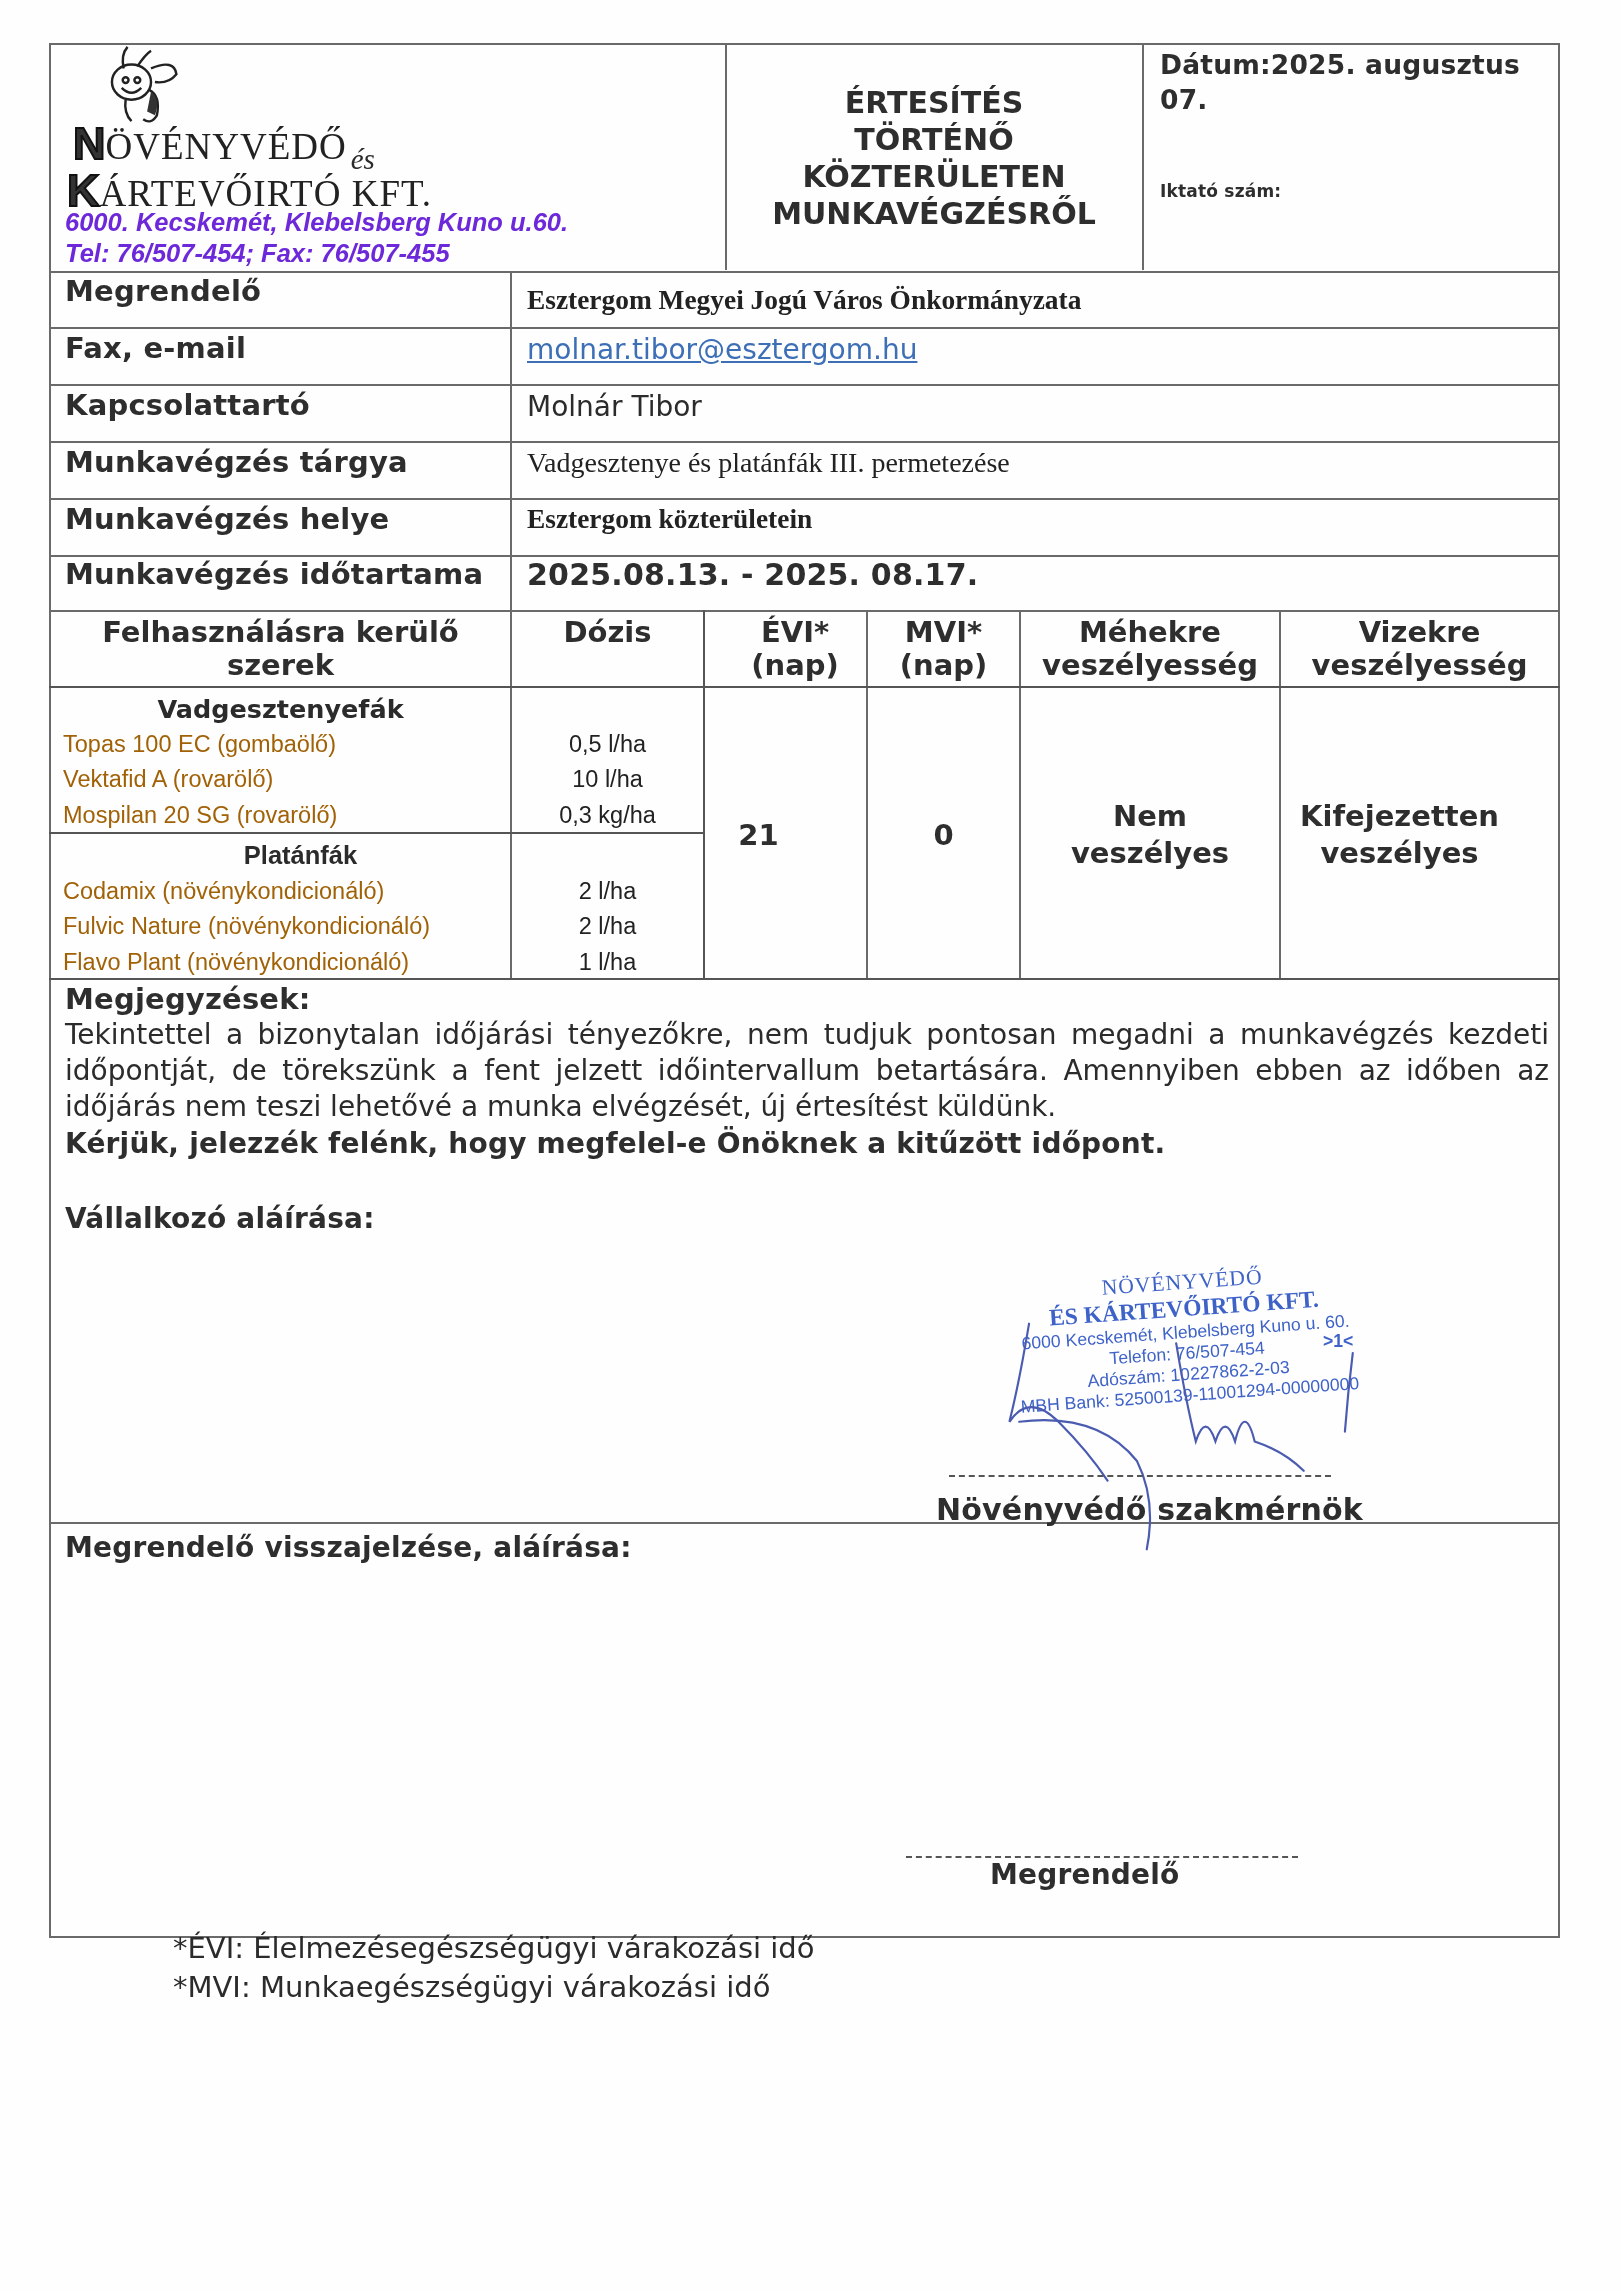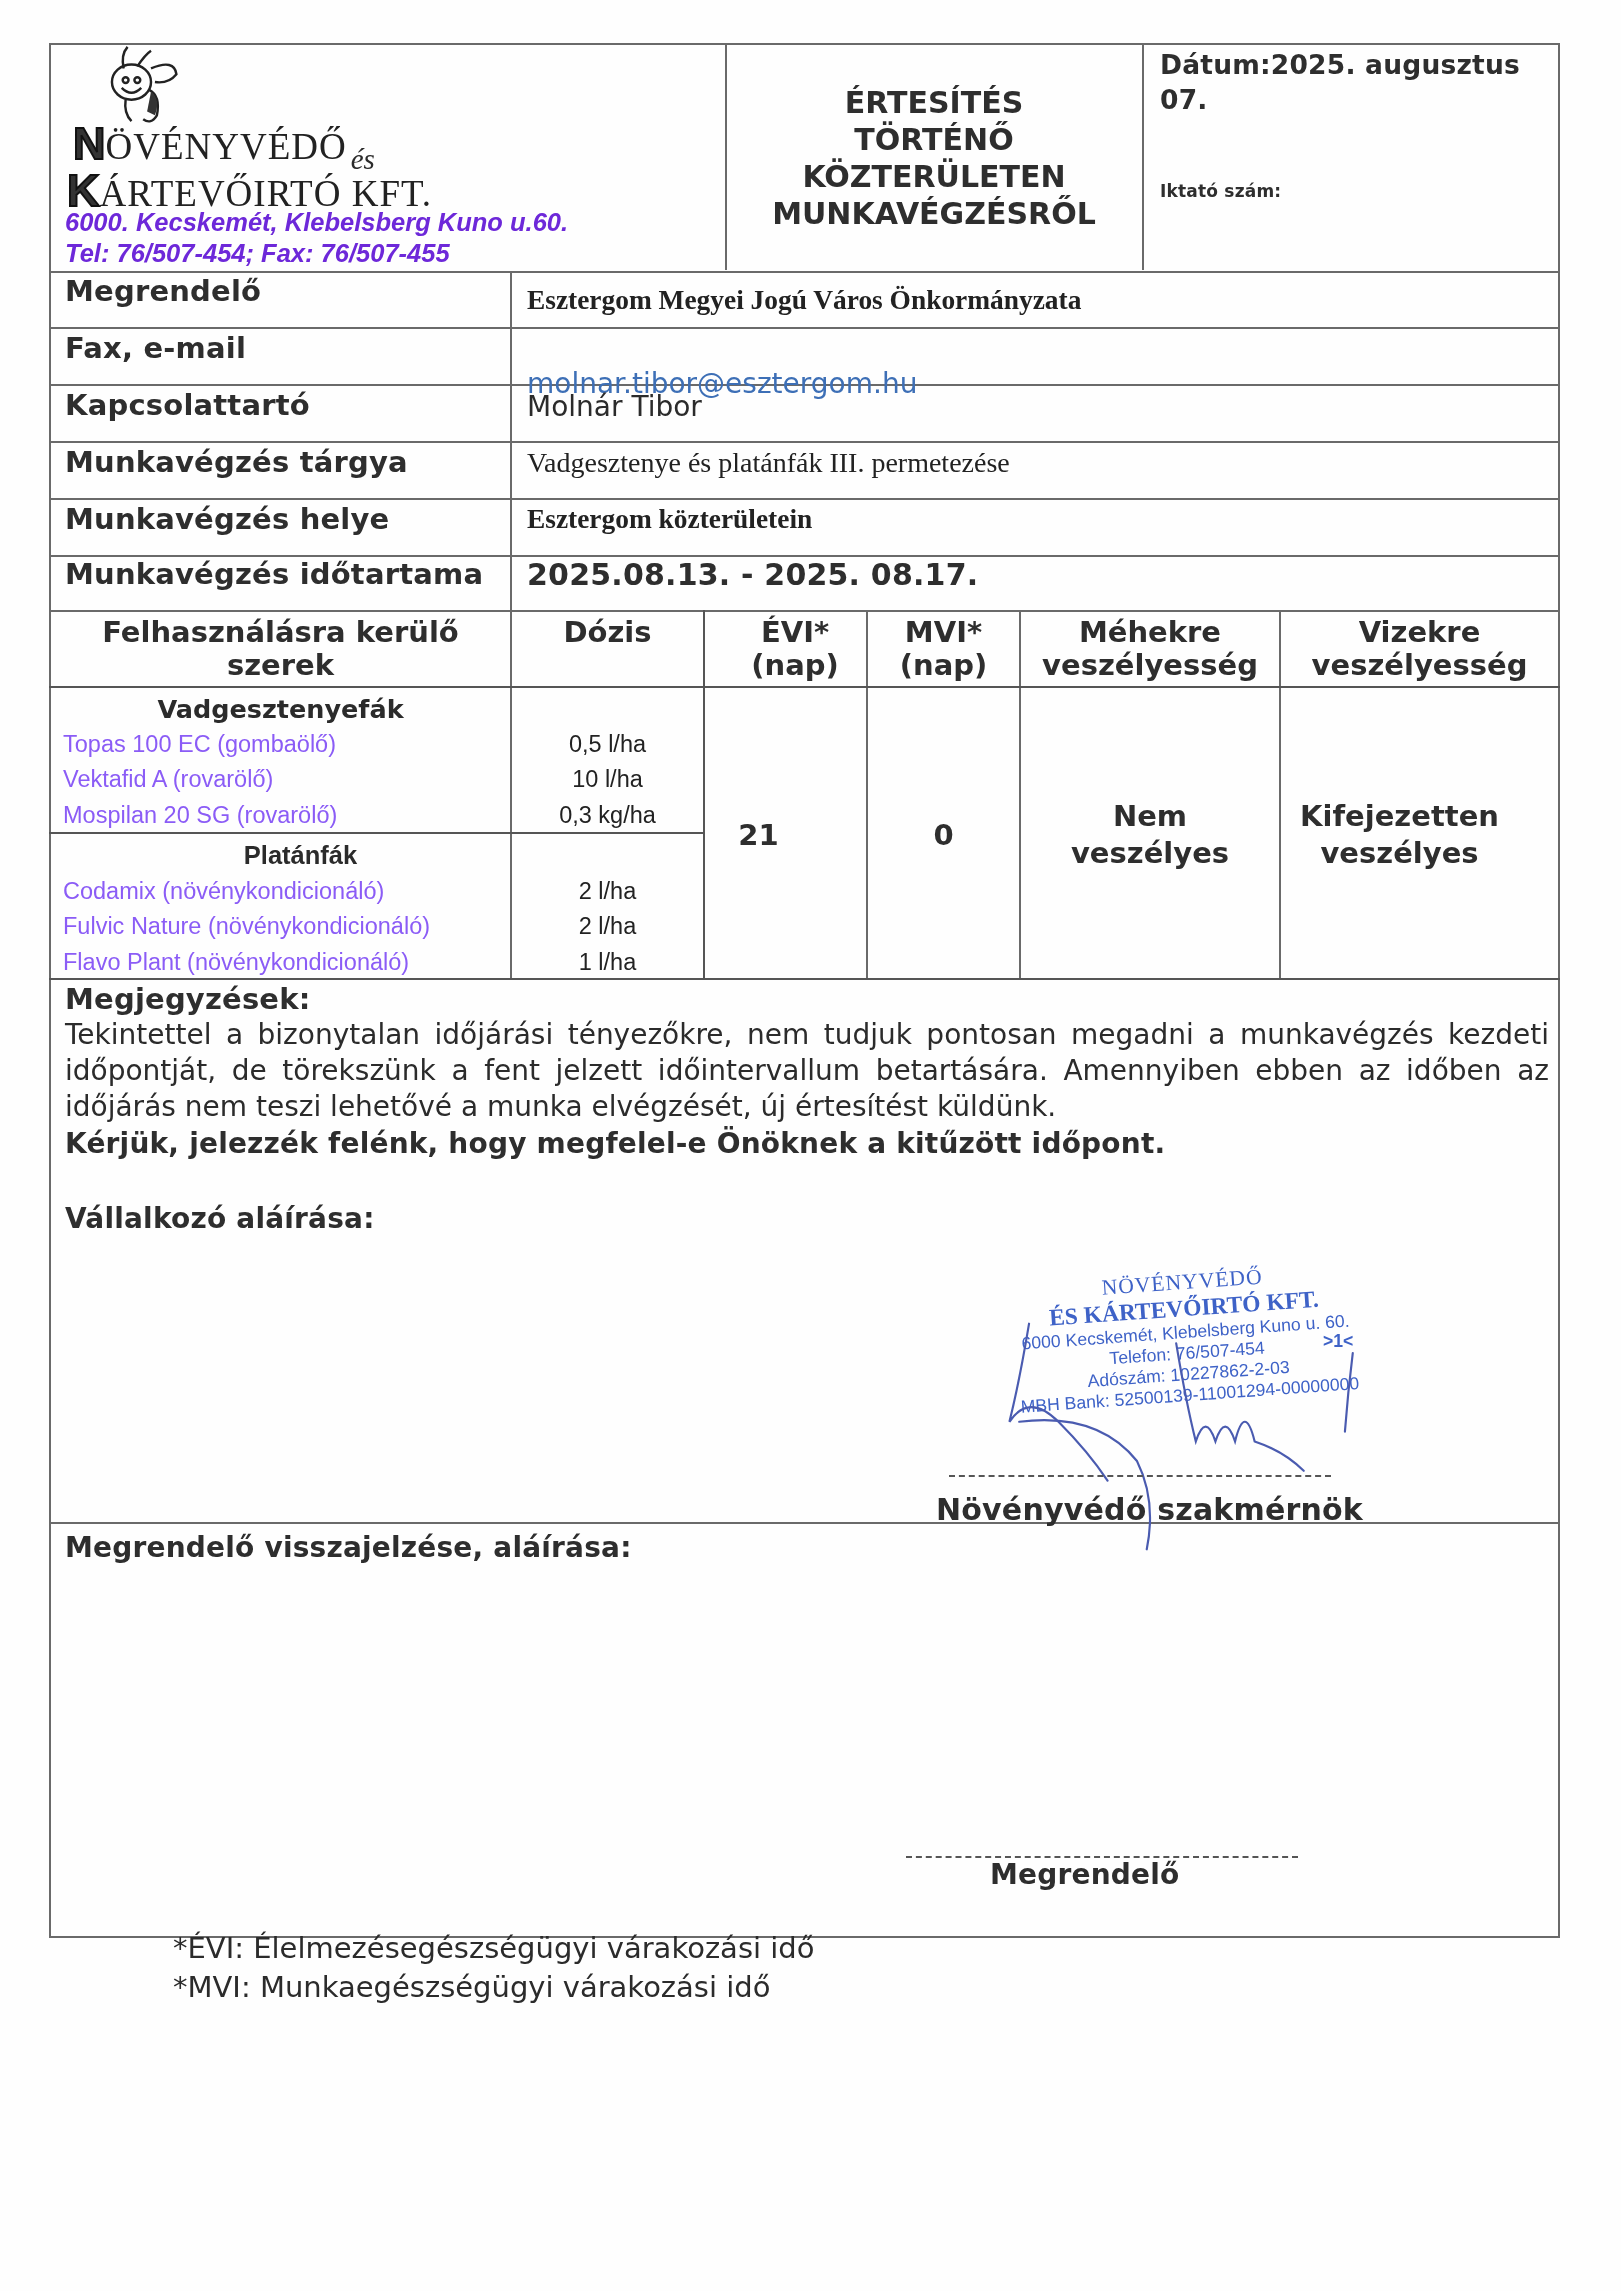--- a/index.html
+++ b/index.html
@@ -11,23 +11,23 @@
   .bold-h { border-top: 2.9px solid #555; }
   .sans { font-family: "DejaVu Sans", sans-serif; }
   .serif { font-family: "Liberation Serif", serif; }
   .label { font-family: "DejaVu Sans", sans-serif; font-weight: bold; font-size: 29px; color: #2e2e2e; letter-spacing: 0.2px; }
   .company-line { font-family: "Liberation Serif", serif; font-size: 37px; color: #222; letter-spacing: 1px; }
   .bigcap { display: inline-block; font-family: "Liberation Sans", sans-serif; font-weight: bold; font-size: 45px; color: #333; -webkit-text-stroke: 2px #111; }
   .address { font-family: Liberation Sans, sans-serif; font-style: italic; font-weight: bold; font-size: 25.5px; color: #6d28d9; }
   .title { font-family: "DejaVu Sans", sans-serif; font-weight: bold; font-size: 30px; text-align: center; line-height: 37px; color: #2e2e2e; }
   .val-serif { font-family: "Liberation Serif", serif; font-size: 28px; color: #222; }
   .val-serif-b { font-family: "Liberation Serif", serif; font-weight: bold; font-size: 28px; color: #222; }
-  .link { font-family: "DejaVu Sans", sans-serif; font-size: 28px; color: #3d6fb6; cursor: pointer; margin-top: 34px; }
+  .link { font-family: "DejaVu Sans", sans-serif; font-size: 28px; color: #3d6fb6; text-decoration: underline; cursor: pointer; }
   .subhead { font-family: "DejaVu Sans", sans-serif; font-weight: bold; font-size: 29px; text-align: center; line-height: 33px; color: #2e2e2e; }
-  .item { font-family: "Liberation Sans", sans-serif; font-size: 23.5px; color: #8b5cf6; }
+  .item { font-family: "Liberation Sans", sans-serif; font-size: 23.5px; color: #a16207; }
   .dose { font-family: "Liberation Sans", sans-serif; font-size: 23.5px; color: #222; text-align: center; }
   .cellval { font-family: "DejaVu Sans", sans-serif; font-weight: bold; font-size: 29px; text-align: center; color: #2e2e2e; line-height: 37px; }
   .notes { font-family: "DejaVu Sans", sans-serif; font-size: 28px; color: #2b2b2b; line-height: 36px; text-align: justify; }
   .stamp { font-family: "Liberation Sans", sans-serif; color: #3e62c7; text-align: center; transform: rotate(-4deg); transform-origin: center; }
   .dashed { position: absolute; border-top: 2.9px dashed #555; height: 0; }
   .foot { font-family: "DejaVu Sans", sans-serif; font-size: 29px; color: #2b2b2b; line-height: 39px; }
 </style>
 </head>
 <body>
 

